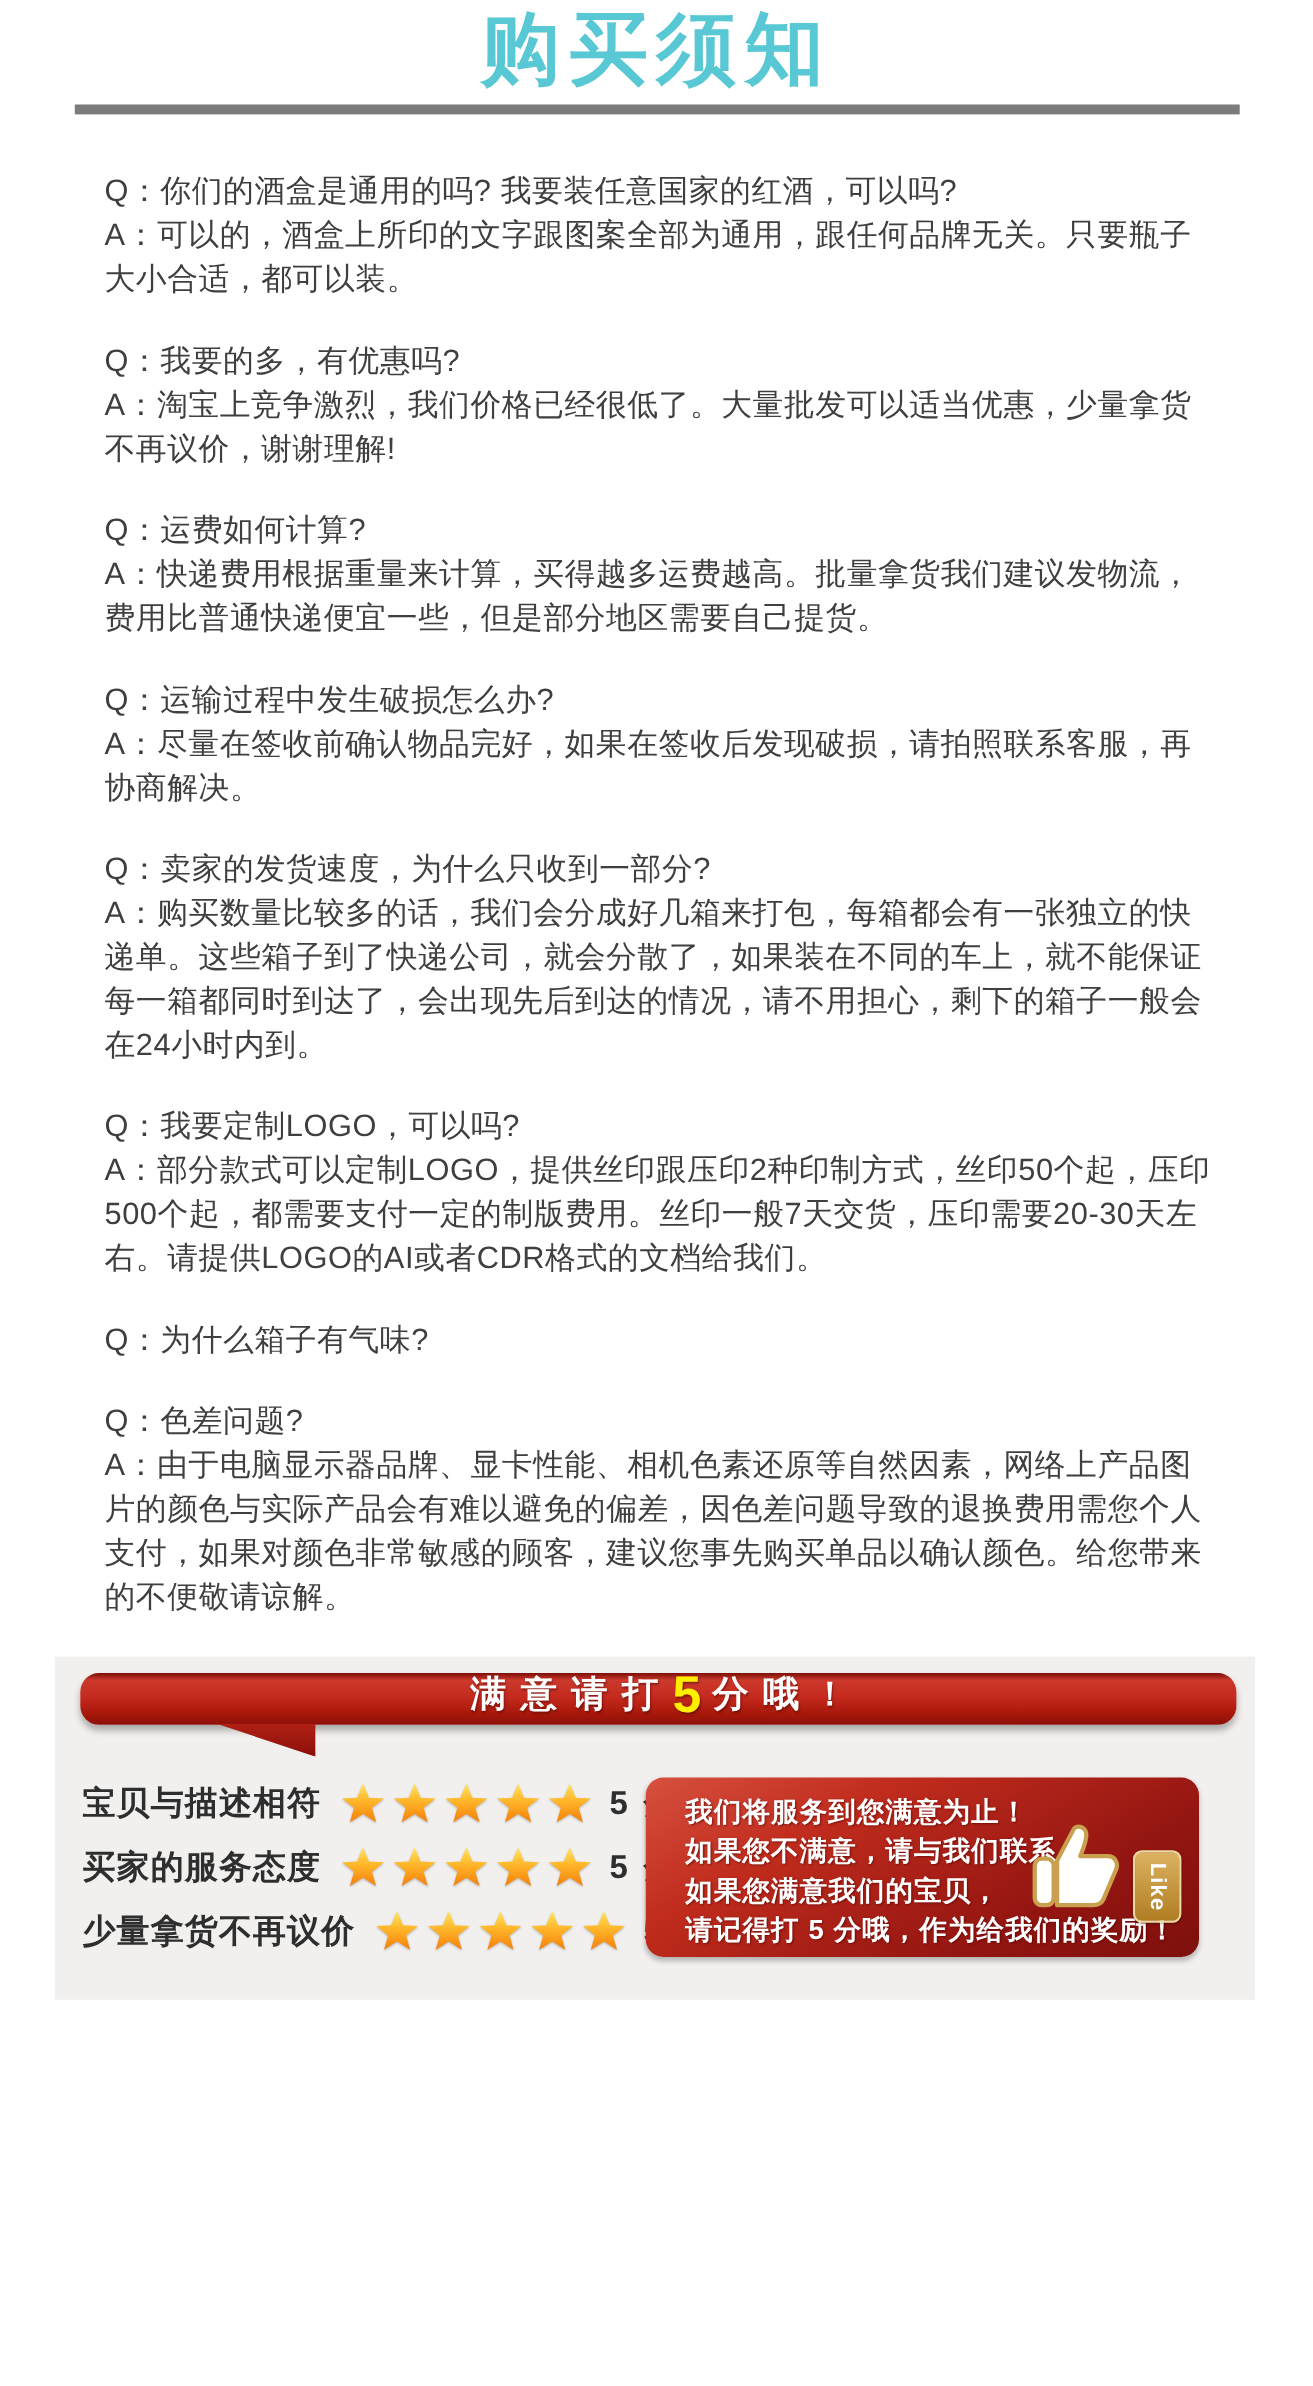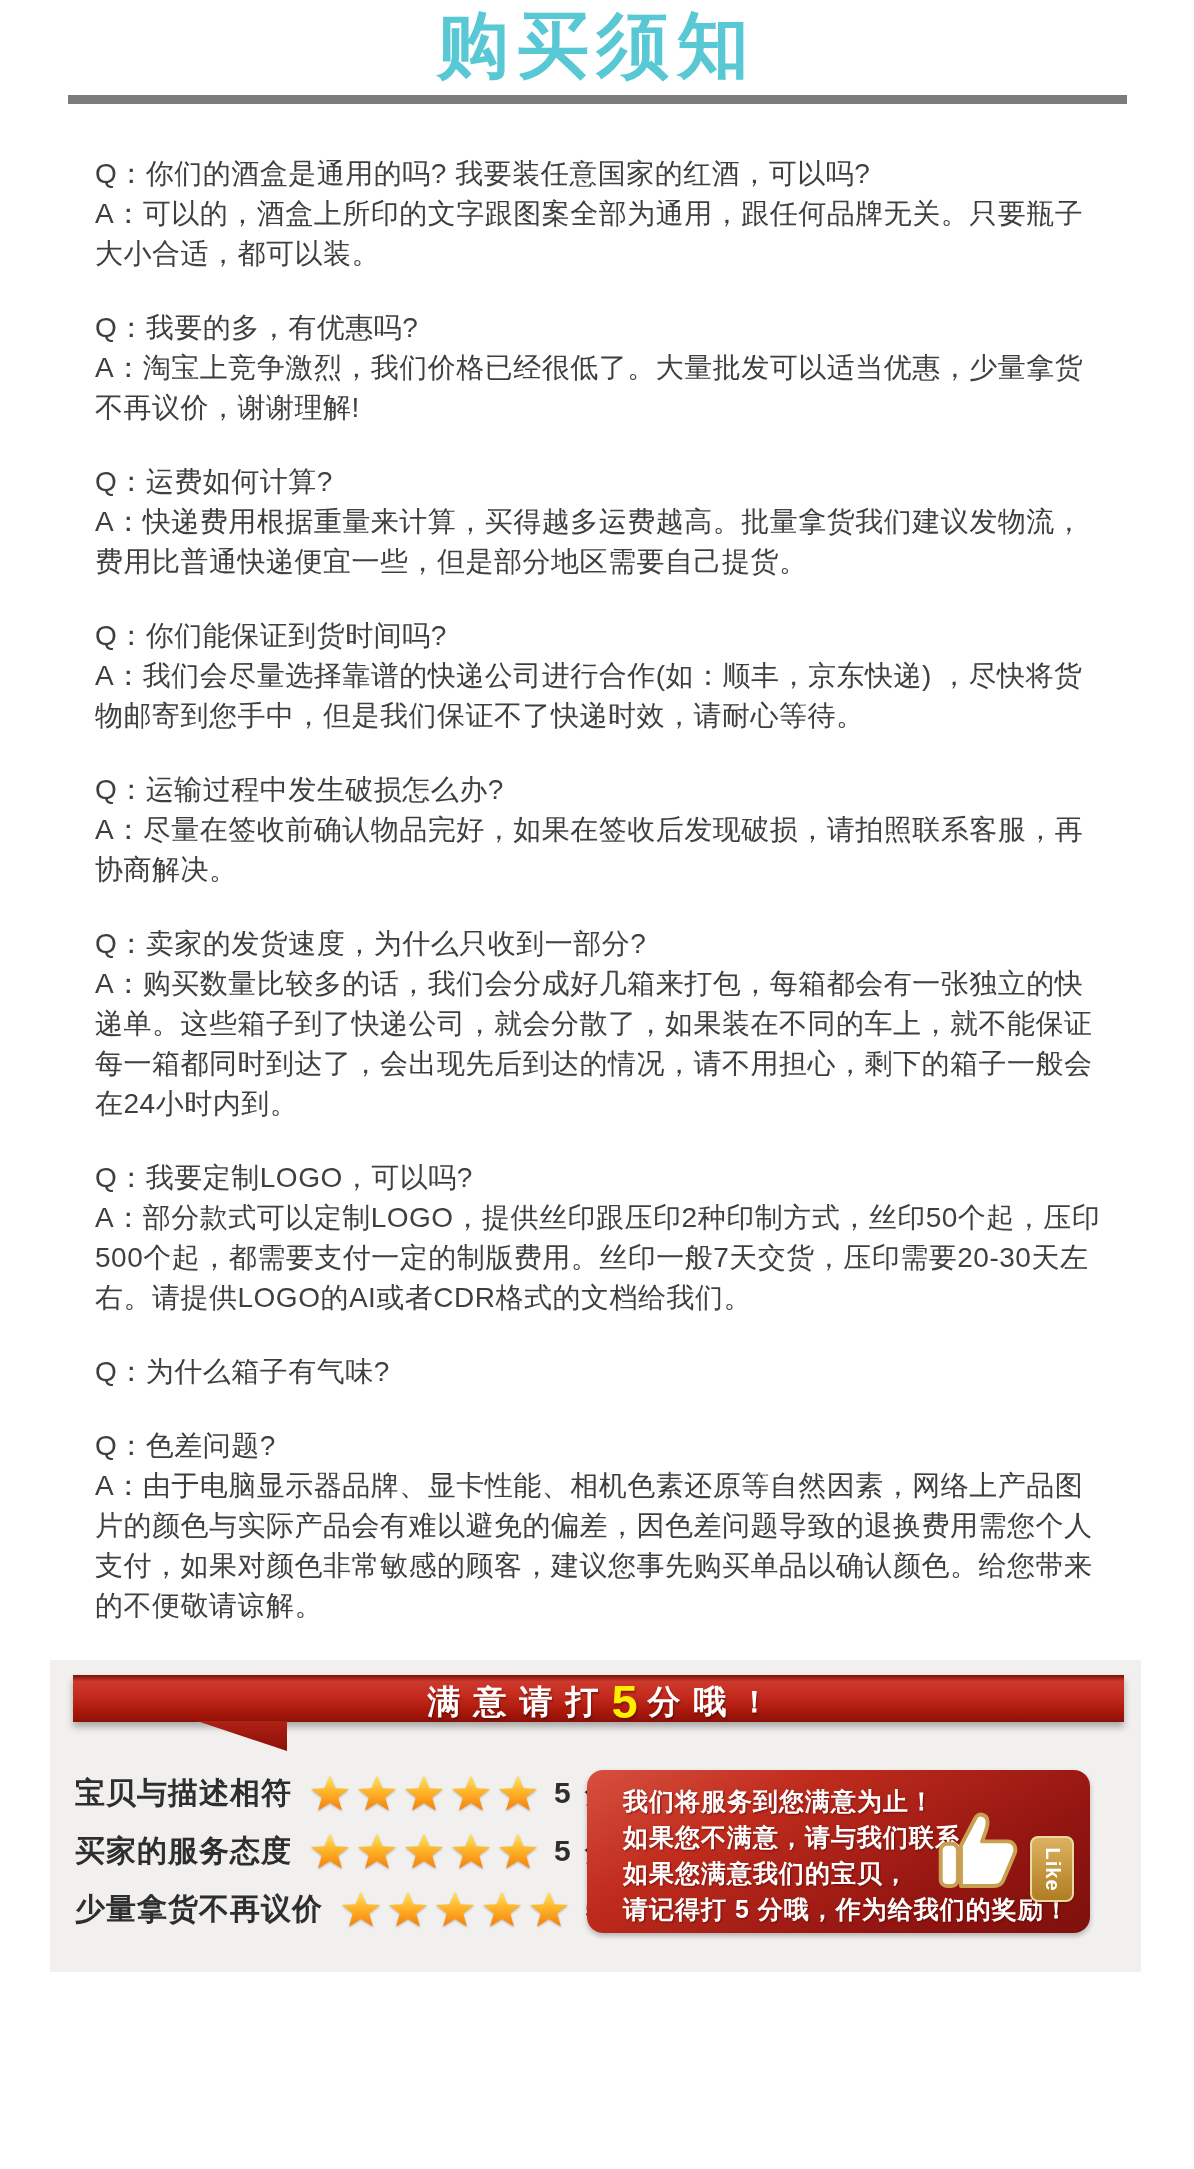--- a/index.html
+++ b/index.html
@@ -30,24 +30,24 @@
 
   
   .bottom-panel{
     position:relative;width:1091px;height:312px;
     margin:26px 0 0 50px;background:#f1f0ee;
   }
 
   
   .rating-banner{
     position:absolute;left:23px;top:15px;width:1051px;height:47px;
-    border-radius:0;
+    border-radius:17px;
     background:linear-gradient(180deg,#7d0f08 0%,#cc3a2d 14%,#c52a1e 45%,#a61709 80%,#8c1009 100%);
     box-shadow:0 5px 7px rgba(0,0,0,0.30);
-    display:flex;align-items:flex-start;justify-content:center;
+    display:flex;align-items:flex-end;justify-content:center;
   }
   .banner-text{
     color:#ffffff;font-size:33px;font-weight:bold;letter-spacing:13px;
     text-shadow:1px 2px 2px rgba(60,0,0,0.45);
     display:flex;align-items:center;
   }
   .banner-num{
     color:#ffee00;font-size:47px;font-weight:bold;
     position:relative;top:-1px;letter-spacing:10px;
   }
@@ -122,24 +122,20 @@
   <div class="qa-block">
     <p>Q：我要的多，有优惠吗?</p>
     <p>A：淘宝上竞争激烈，我们价格已经很低了。大量批发可以适当优惠，少量拿货不再议价，谢谢理解!</p>
   </div>
 
   <div class="qa-block">
     <p>Q：运费如何计算?</p>
     <p>A：快递费用根据重量来计算，买得越多运费越高。批量拿货我们建议发物流，费用比普通快递便宜一些，但是部分地区需要自己提货。</p>
   </div>
 
-  <div class="qa-block">
-    <p>Q：你们能保证到货时间吗?</p>
-    <p>A：我们会尽量选择靠谱的快递公司进行合作(如：顺丰，京东快递) ，尽快将货物邮寄到您手中，但是我们保证不了快递时效，请耐心等待。</p>
-  </div>
 
   <div class="qa-block">
     <p>Q：运输过程中发生破损怎么办?</p>
     <p>A：尽量在签收前确认物品完好，如果在签收后发现破损，请拍照联系客服，再协商解决。</p>
   </div>
 
   <div class="qa-block">
     <p>Q：卖家的发货速度，为什么只收到一部分?</p>
     <p>A：购买数量比较多的话，我们会分成好几箱来打包，每箱都会有一张独立的快递单。这些箱子到了快递公司，就会分散了，如果装在不同的车上，就不能保证每一箱都同时到达了，会出现先后到达的情况，请不用担心，剩下的箱子一般会在24小时内到。</p>
   </div>

